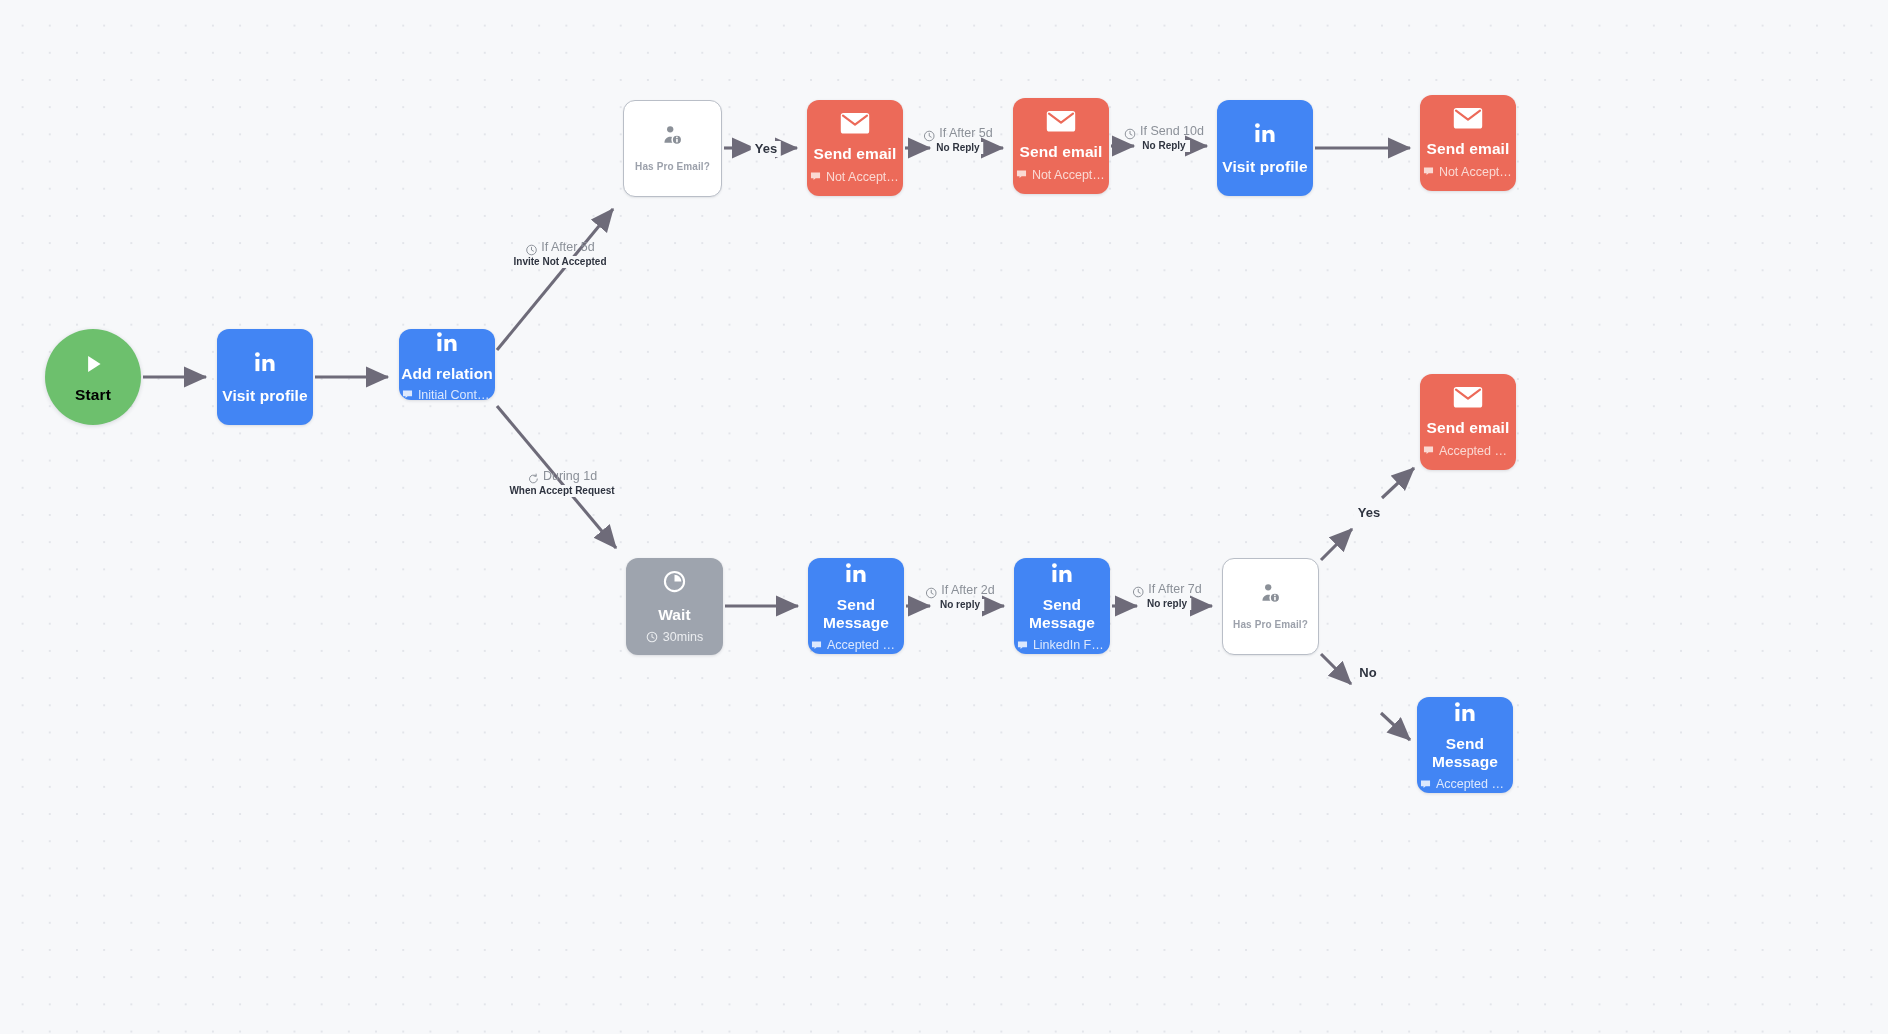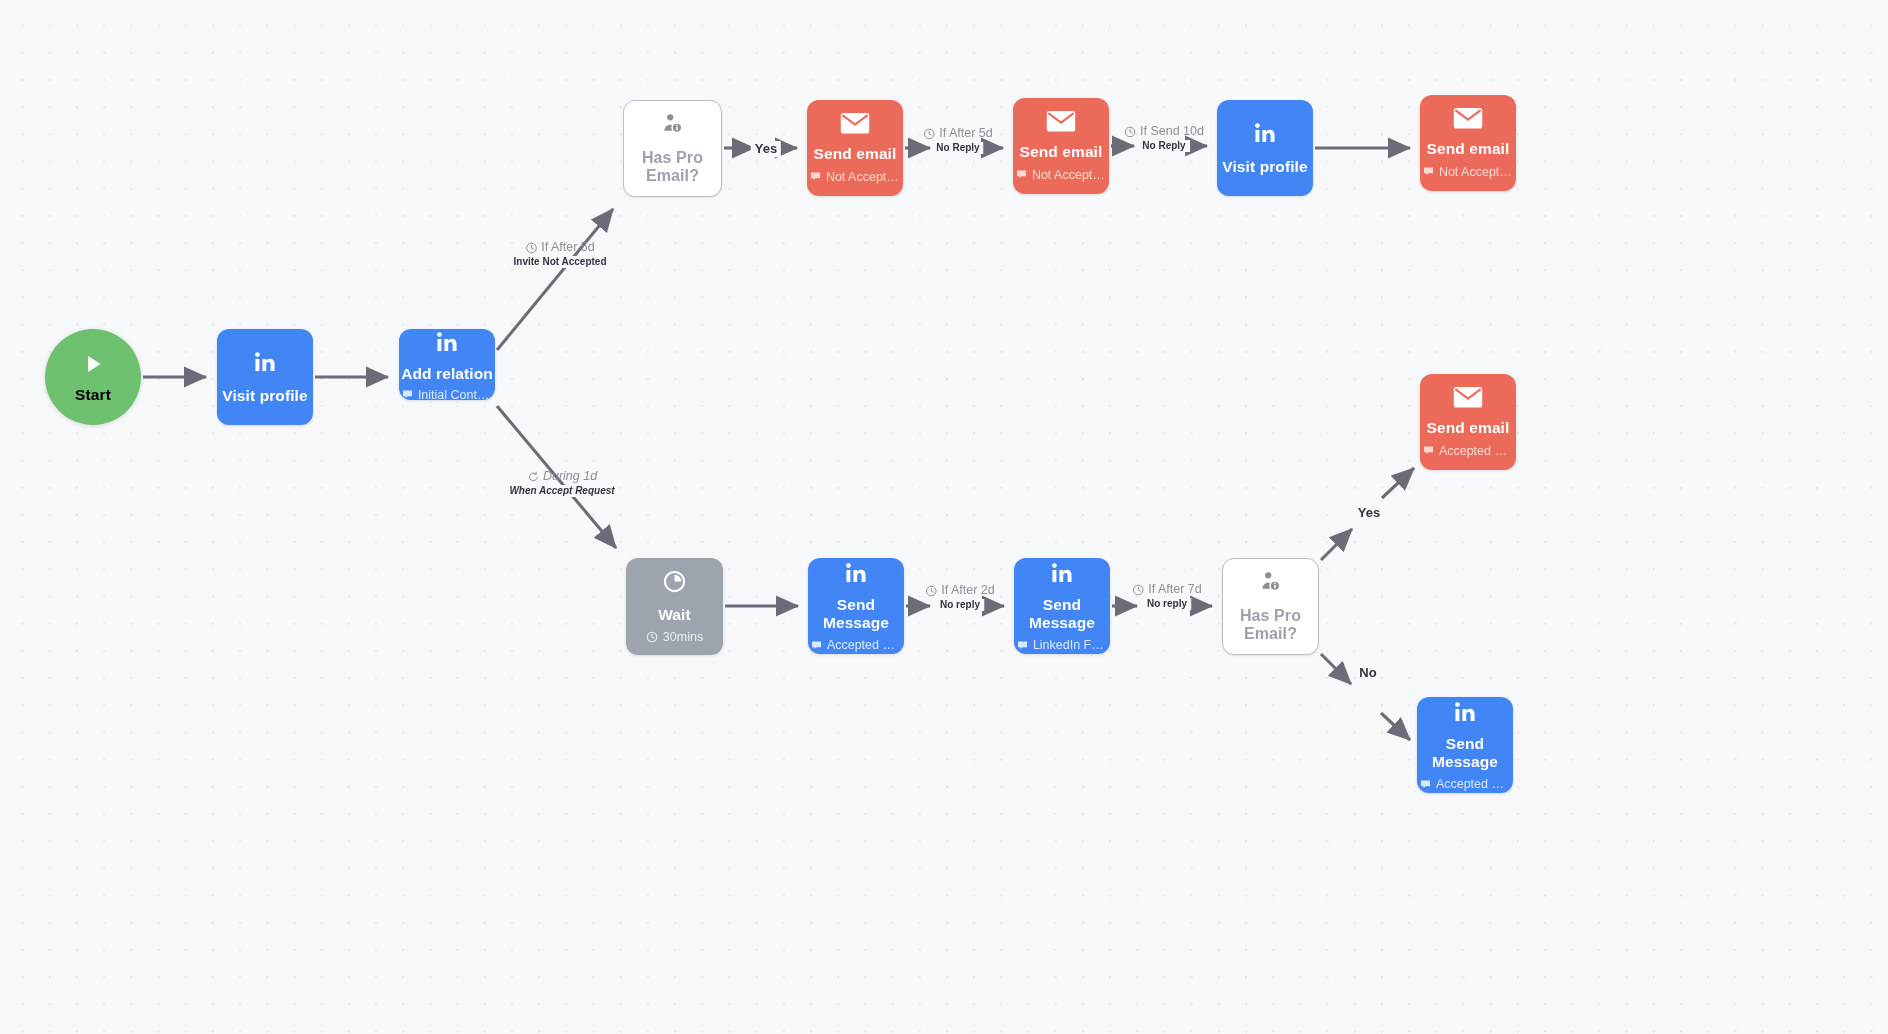--- a/index.html
+++ b/index.html
@@ -78,21 +78,21 @@
   .node.email    { background: #ec6a59; color: #ffffff; }
   .node.email .sub { color: #fad9d3; }
   .node.wait     { background: #9ea4ae; color: #ffffff; }
   .node.wait .sub { color: #ebedf0; }
   .node.condition {
     background: #ffffff;
     color: #9499a3;
     border: 1.6px solid #b9bec7;
     box-shadow: 0 1px 2px rgba(40,45,60,0.10);
   }
-  .node.condition .title { font-weight: 700; color: #9ca1ab; font-size: 16px; }
+  .node.condition .title { font-weight: 700; color: #9ca1ab; font-size: 10px; }
   .node.start {
     background: #6dc06d;
     color: #000000;
     border-radius: 50%;
     box-shadow: 0 1px 4px rgba(40,45,60,0.16);
   }
   .node.start .title { font-size: 15.5px; font-weight: 700; }
   .node.start .glyph { margin-bottom: 9px; }
 
   
@@ -102,21 +102,21 @@
     flex-direction: column;
     align-items: center;
     white-space: nowrap;
     pointer-events: none;
   }
   .edge-label .cond {
     font-size: 12.5px;
     color: #8b9098;
     font-weight: 400;
     display: flex;
-    align-items: center;
+    align-items: flex-end;
     gap: 4px;
     line-height: 1.25;
   }
   .edge-label .act {
     font-size: 10px;
     color: #2f3440;
     font-weight: 700;
     line-height: 1.25;
     background: #f7f8fa;
     padding: 0 4px;
@@ -402,21 +402,21 @@
         <svg width="12" height="12" viewBox="0 0 16 16">
           <circle cx="8" cy="8" r="6.4" fill="none" stroke="#8b9098" stroke-width="1.3"></circle>
           <path d="M8 4.4 V8 L10.6 9.5" fill="none" stroke="#8b9098" stroke-width="1.3" stroke-linecap="round"></path>
         </svg>
       </span>
       <span>If After 5d</span>
     </span>
     <span class="act">Invite Not Accepted</span>
   </div>
 
-  <div class="edge-label" style="left:562px;top:469px;transform:translateX(-50%);font-style:italic;">
+  <div class="edge-label" style="left:562px;top:469px;transform:translateX(-50%);">
     <span class="cond">
       <span class="tiny-icon">
         <svg width="12" height="12" viewBox="0 0 16 16">
           <path d="M13.2 8 A5.2 5.2 0 1 1 11.3 3.9" fill="none" stroke="#8b9098" stroke-width="1.3" stroke-linecap="round"></path>
           <path d="M11.6 1.4 L11.8 4.3 L8.9 4.0" fill="none" stroke="#8b9098" stroke-width="1.3" stroke-linecap="round" stroke-linejoin="round"></path>
         </svg>
       </span>
       <span>During 1d</span>
     </span>
     <span class="act">When Accept Request</span>

